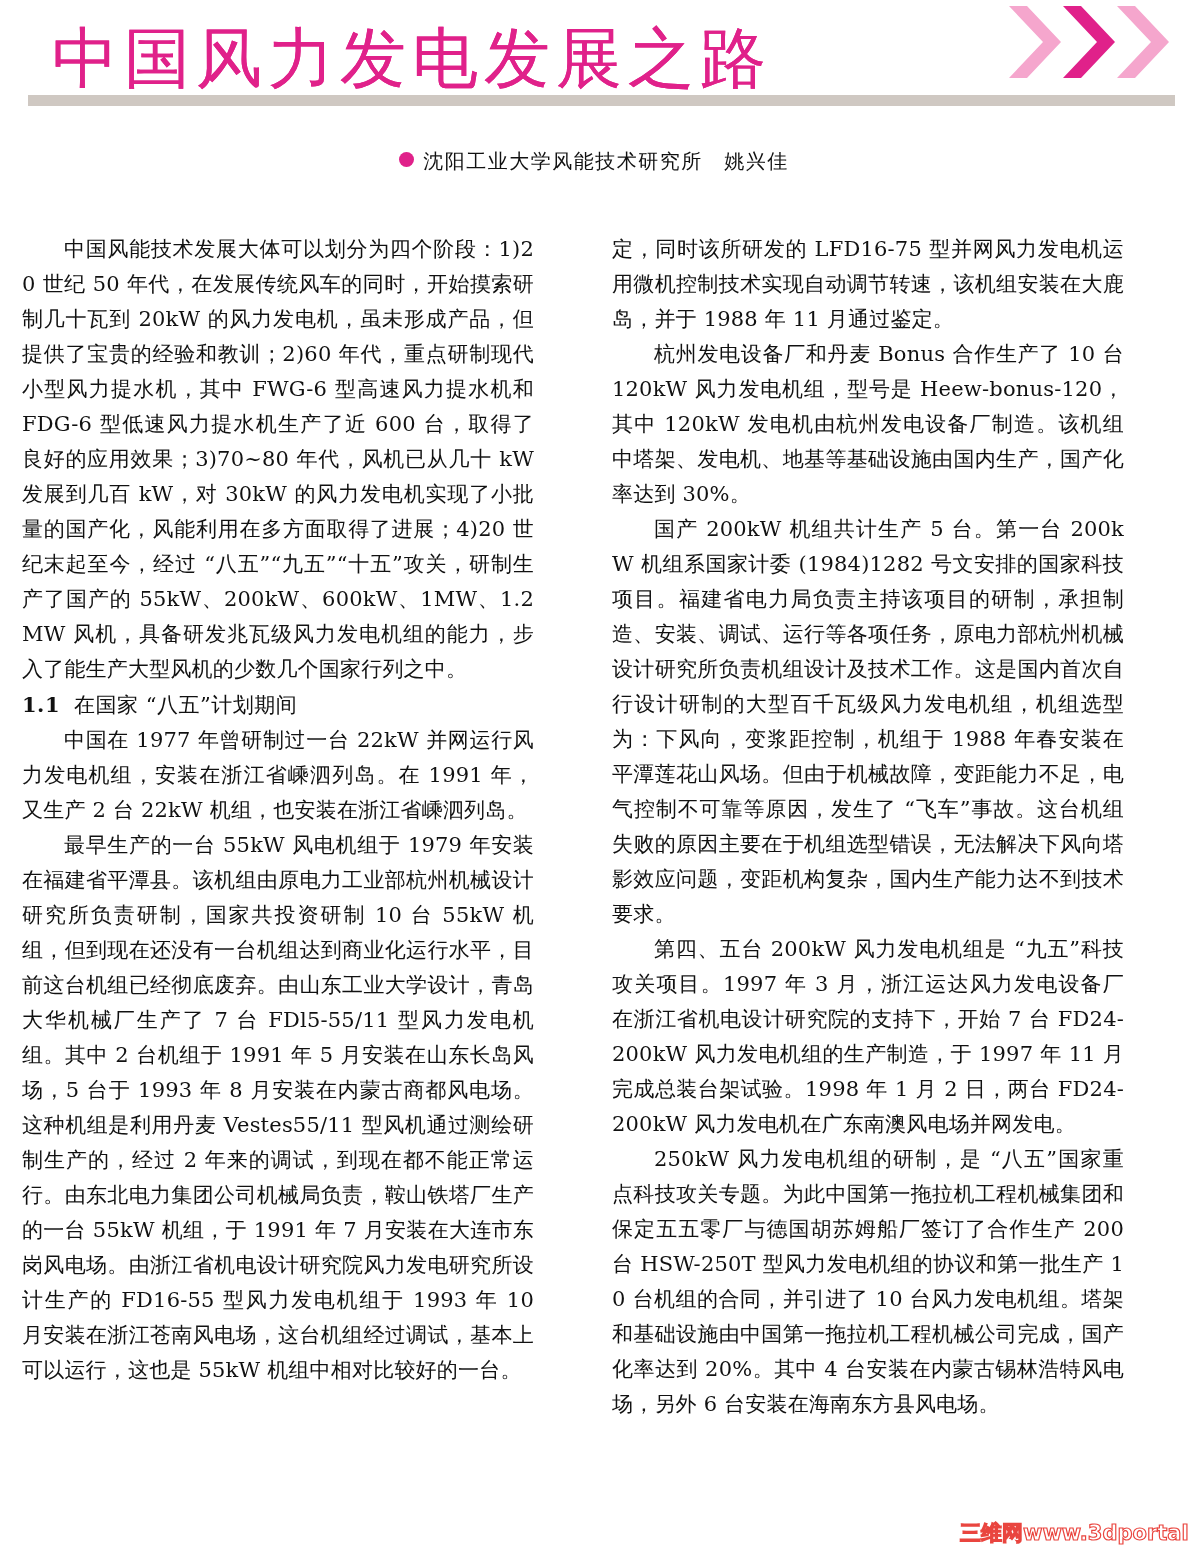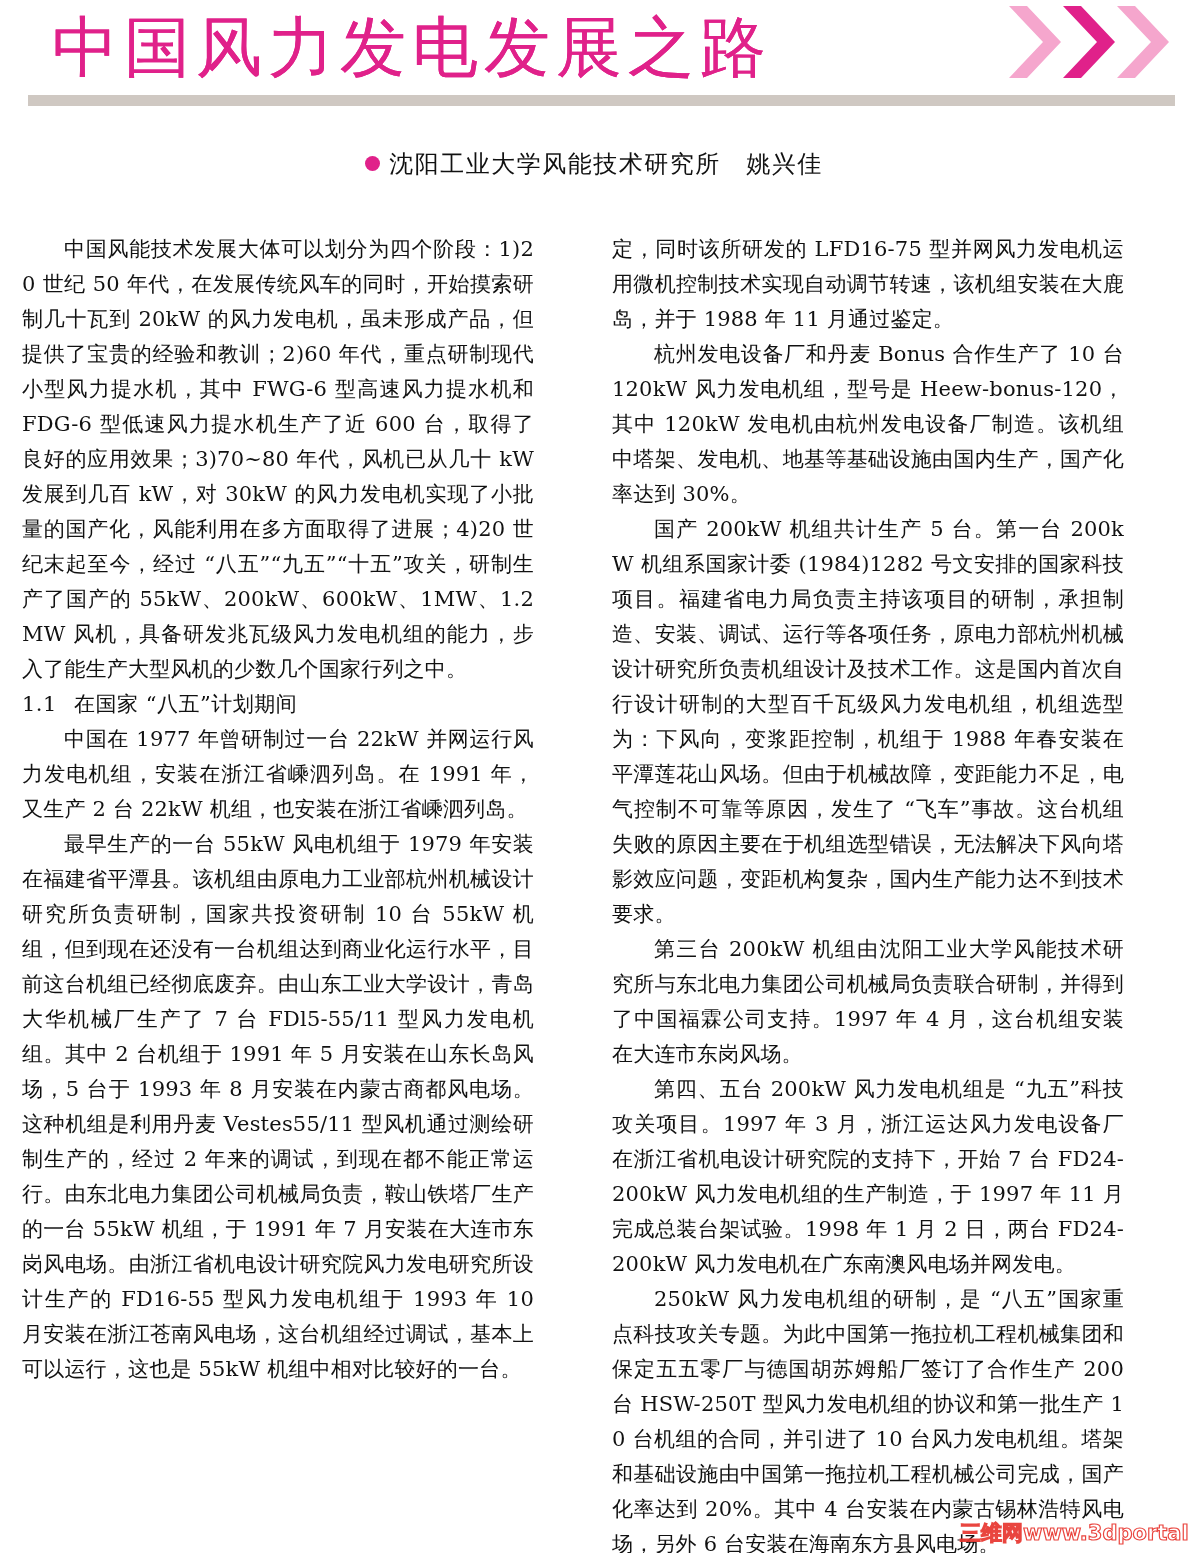--- a/index.html
+++ b/index.html
@@ -17,21 +17,21 @@
   }
 
   
   .masthead {
     position: relative;
     height: 104px;
   }
   .doc-title {
     position: absolute;
     left: 52px;
-    top: 6px;
+    top: 17px;
     font-family: "DejaVu Sans", "Liberation Sans", sans-serif;
     font-size: 66px;
     font-weight: 400;
     letter-spacing: 6px;
     color: #e0218a;
     white-space: nowrap;
     line-height: 84px;
     text-shadow: 0 0 0.5px #e0218a;
   }
   .chevrons {
@@ -52,21 +52,21 @@
   }
 
   
   .byline {
     position: absolute;
     left: 0;
     top: 148px;
     width: 1188px;
     text-align: center;
     font-family: "DejaVu Serif", "Liberation Serif", serif;
-    font-size: 24px;
+    font-size: 20px;
     letter-spacing: 1.5px;
     color: #111;
     white-space: nowrap;
   }
   .byline-bullet {
     display: inline-block;
     width: 15px;
     height: 15px;
     border-radius: 50%;
     background: #e0218a;
@@ -111,20 +111,21 @@
     font-size: 21px;
     font-weight: 400;
     color: #111;
     line-height: 35px;
     letter-spacing: 0.5px;
     white-space: nowrap;
   }
   h3.subsection-head .num {
     display: inline-block;
     min-width: 52px;
+    font-weight: bold;
   }
 
   p.para {
     margin: 0;
     font-size: 21px;
     line-height: 35px;
     text-align: justify;
     text-justify: inter-character;
     text-indent: 2em;
     letter-spacing: 0.2px;
@@ -188,20 +189,19 @@
 
     <p class="para">中国在 1977 年曾研制过一台 22kW 并网运行风力发电机组，安装在浙江省嵊泗列岛。在 1991 年，又生产 2 台 22kW 机组，也安装在浙江省嵊泗列岛。</p>
     <p class="para">最早生产的一台 55kW 风电机组于 1979 年安装在福建省平潭县。该机组由原电力工业部杭州机械设计研究所负责研制，国家共投资研制 10 台 55kW 机组，但到现在还没有一台机组达到商业化运行水平，目前这台机组已经彻底废弃。由山东工业大学设计，青岛大华机械厂生产了 7 台 FDl5-55/11 型风力发电机组。其中 2 台机组于 1991 年 5 月安装在山东长岛风场，5 台于 1993 年 8 月安装在内蒙古商都风电场。这种机组是利用丹麦 Vestes55/11 型风机通过测绘研制生产的，经过 2 年来的调试，到现在都不能正常运行。由东北电力集团公司机械局负责，鞍山铁塔厂生产的一台 55kW 机组，于 1991 年 7 月安装在大连市东岗风电场。由浙江省机电设计研究院风力发电研究所设计生产的 FD16-55 型风力发电机组于 1993 年 10 月安装在浙江苍南风电场，这台机组经过调试，基本上可以运行，这也是 55kW 机组中相对比较好的一台。</p>
 
   </div>
 
   <div class="col col-right">
     <p class="para cont">定，同时该所研发的 LFD16-75 型并网风力发电机运用微机控制技术实现自动调节转速，该机组安装在大鹿岛，并于 1988 年 11 月通过鉴定。</p>
     <p class="para">杭州发电设备厂和丹麦 Bonus 合作生产了 10 台 120kW 风力发电机组，型号是 Heew-bonus-120，其中 120kW 发电机由杭州发电设备厂制造。该机组中塔架、发电机、地基等基础设施由国内生产，国产化率达到 30%。</p>
     <p class="para">国产 200kW 机组共计生产 5 台。第一台 200kW 机组系国家计委 (1984)1282 号文安排的国家科技项目。福建省电力局负责主持该项目的研制，承担制造、安装、调试、运行等各项任务，原电力部杭州机械设计研究所负责机组设计及技术工作。这是国内首次自行设计研制的大型百千瓦级风力发电机组，机组选型为：下风向，变浆距控制，机组于 1988 年春安装在平潭莲花山风场。但由于机械故障，变距能力不足，电气控制不可靠等原因，发生了 “飞车”事故。这台机组失败的原因主要在于机组选型错误，无法解决下风向塔影效应问题，变距机构复杂，国内生产能力达不到技术要求。</p>
-    <p class="para">第三台 200kW 机组由沈阳工业大学风能技术研究所与东北电力集团公司机械局负责联合研制，并得到了中国福霖公司支持。1997 年 4 月，这台机组安装在大连市东岗风场。</p>
     <p class="para">第四、五台 200kW 风力发电机组是 “九五”科技攻关项目。1997 年 3 月，浙江运达风力发电设备厂在浙江省机电设计研究院的支持下，开始 7 台 FD24-200kW 风力发电机组的生产制造，于 1997 年 11 月完成总装台架试验。1998 年 1 月 2 日，两台 FD24-200kW 风力发电机在广东南澳风电场并网发电。</p>
     <p class="para">250kW 风力发电机组的研制，是 “八五”国家重点科技攻关专题。为此中国第一拖拉机工程机械集团和保定五五零厂与德国胡苏姆船厂签订了合作生产 200 台 HSW-250T 型风力发电机组的协议和第一批生产 10 台机组的合同，并引进了 10 台风力发电机组。塔架和基础设施由中国第一拖拉机工程机械公司完成，国产化率达到 20%。其中 4 台安装在内蒙古锡林浩特风电场，另外 6 台安装在海南东方县风电场。</p>
 
   </div>
 </div>
 
 <div class="watermark">三维网www.3dportal.cn</div>
 
 </body></html>

